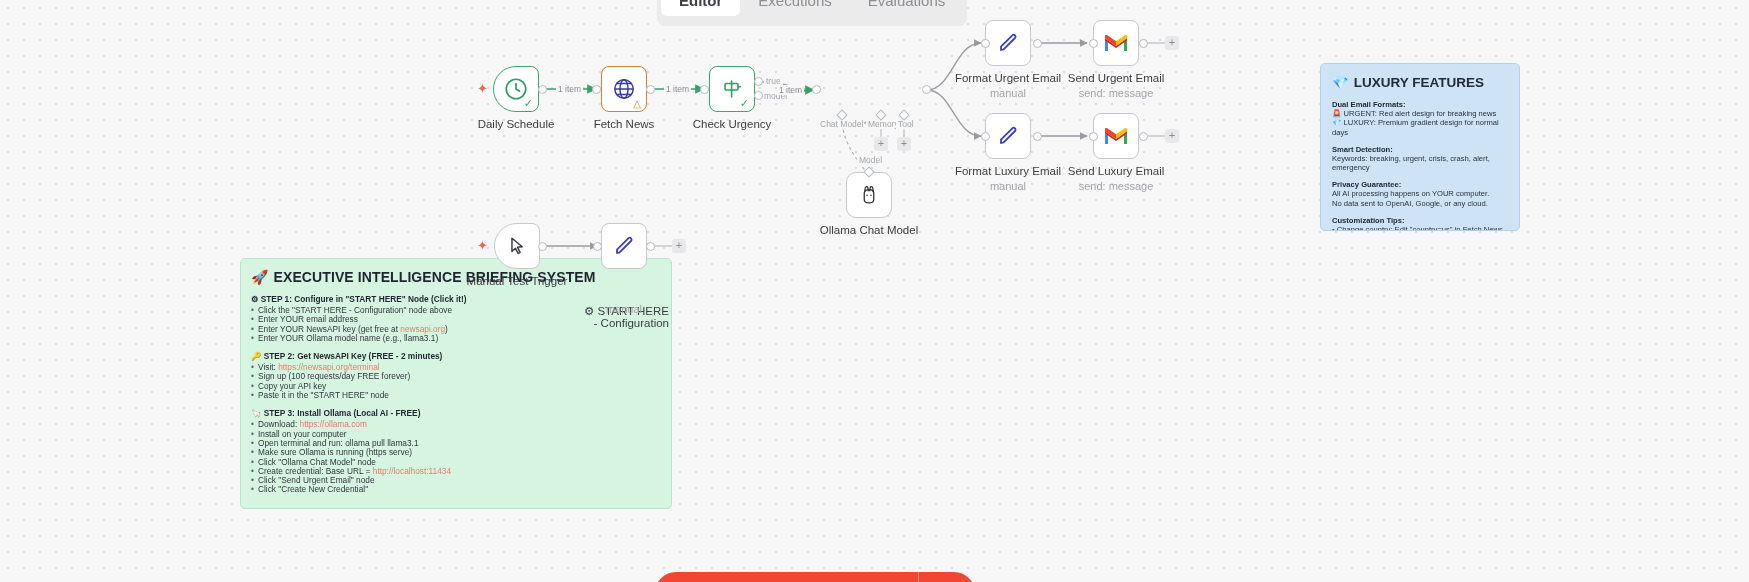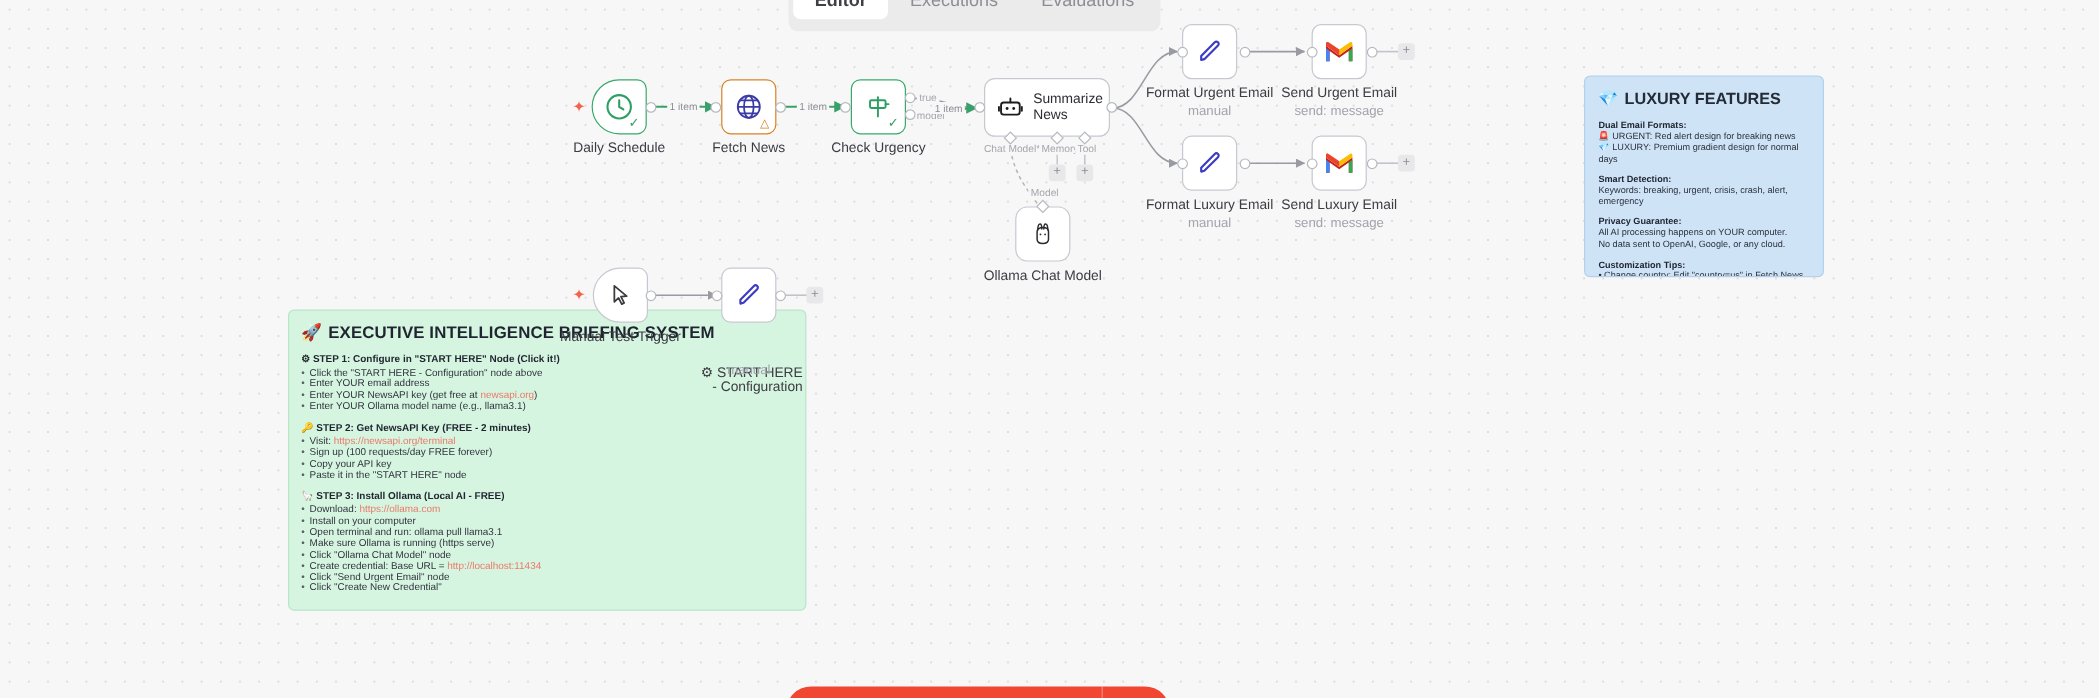--- a/index.html
+++ b/index.html
@@ -244,33 +244,20 @@
     </div>
     <div class="nlabel">Check Urgency</div>
   </div>
   <div class="port" style="left:754px; top:77px;"></div>
   <div class="elabel dim" style="left:764px; top:76px;">true</div>
   <div class="port" style="left:754px; top:91px;"></div>
   <div class="elabel dim" style="left:762px; top:91px;">model</div>
   <div class="elabel" style="left:777px; top:85px;">1 item</div>
   <div class="port" style="left:812px; top:85px;"></div>
 
-  <div class="node" style="left:820px; top:65px;">
-    <div class="nbox wide">
-      <span>
-        <svg class="icn" width="22" height="22" viewBox="0 0 24 24" fill="none" stroke="#1d1d1f" stroke-width="1.7">
-          <rect x="3.5" y="7" width="17" height="11" rx="2.4"></rect>
-          <circle cx="9" cy="12.5" r="1.3" fill="#1d1d1f" stroke="none"></circle>
-          <circle cx="15" cy="12.5" r="1.3" fill="#1d1d1f" stroke="none"></circle>
-          <path d="M12 3.2v3.6M1.6 11v3.6M22.4 11v3.6" stroke-linecap="round"></path>
-        </svg>
-      </span>
-      <span style="font-size:11.5px;color:#2c2c32;line-height:13px;">Summarize News</span>
-    </div>
-  </div>
   <div class="diamond" style="left:838px; top:111px;"></div>
   <div class="elabel dim" style="left:818px; top:119px;">Chat Model*</div>
   <div class="diamond" style="left:877px; top:111px;"></div>
   <div class="elabel dim" style="left:866px; top:119px;">Memory</div>
   <div class="diamond" style="left:900px; top:111px;"></div>
   <div class="elabel dim" style="left:896px; top:119px;">Tool</div>
   <div class="port" style="left:922px; top:85px;"></div>
   <div class="plusbtn" style="left:874px; top:137px;">+</div>
   <div class="plusbtn" style="left:897px; top:137px;">+</div>
   <div class="elabel dim" style="left:857px; top:155px;">Model</div>

